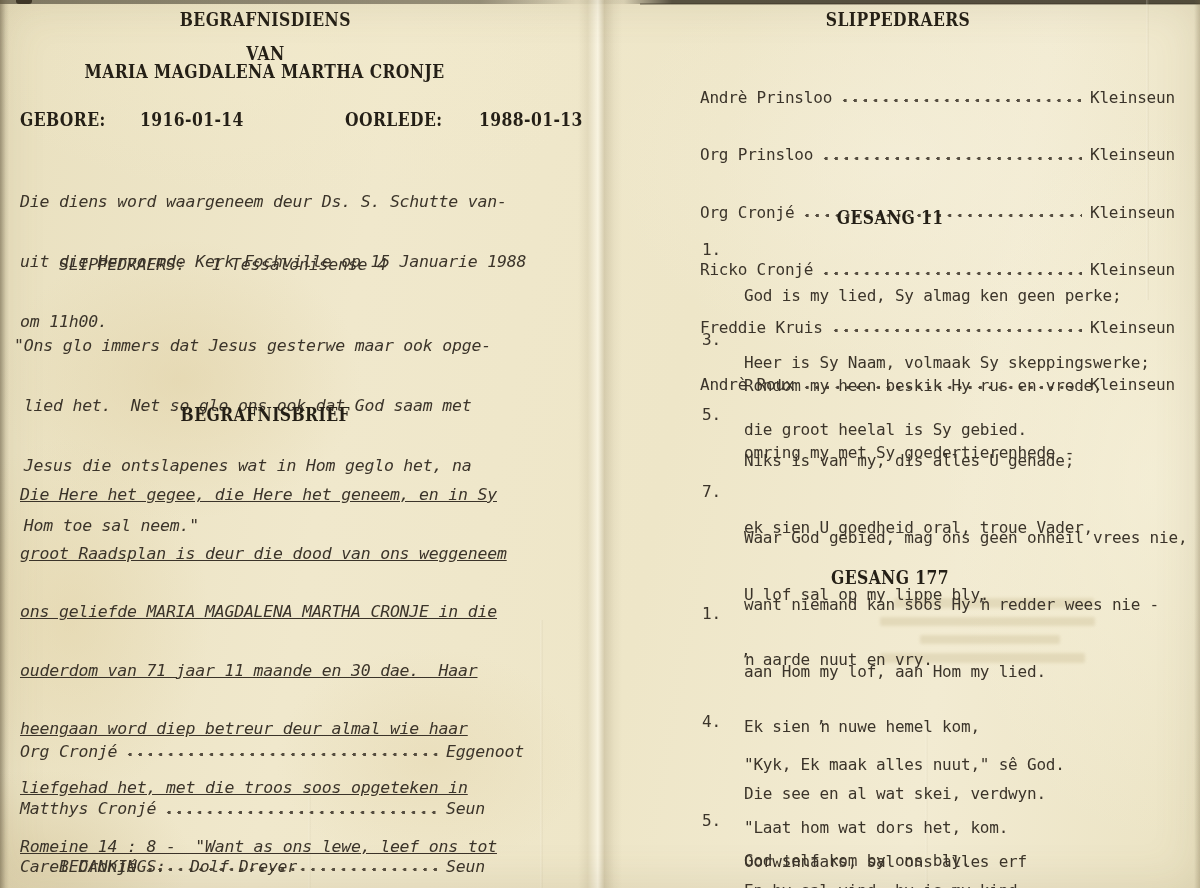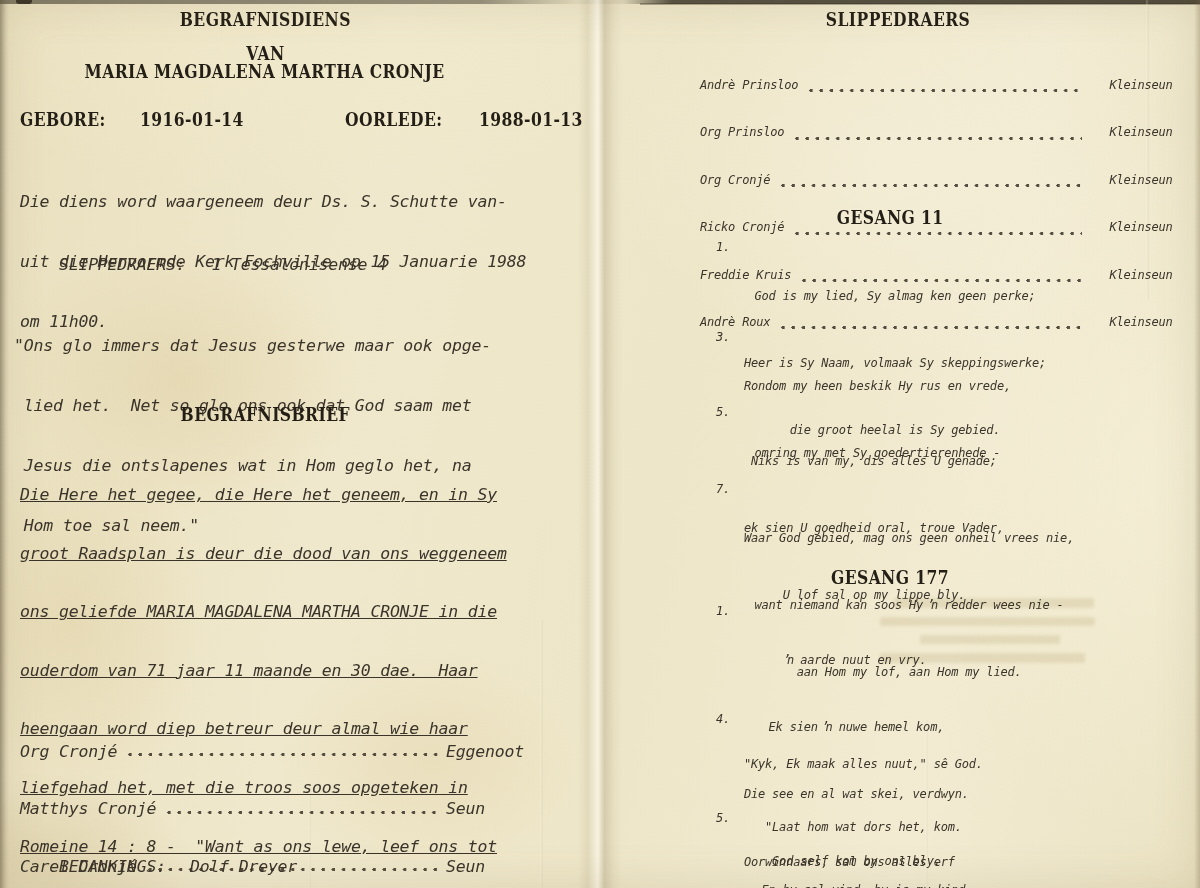--- a/index.html
+++ b/index.html
@@ -29,21 +29,21 @@
   .right-edge{position:absolute;top:0;right:0;width:6px;height:888px;
     background:linear-gradient(270deg, rgba(110,96,64,.28), transparent);}
   .fold{position:absolute;top:0;left:578px;width:44px;height:888px;
     background:linear-gradient(90deg, transparent 0%, rgba(120,105,70,.10) 22%, rgba(255,252,240,.60) 45%, rgba(125,110,75,.22) 60%, rgba(125,110,75,.06) 82%, transparent 100%);}
   .crease{position:absolute;width:3px;background:linear-gradient(90deg, rgba(255,252,240,.5), rgba(120,104,66,.16));}
   
   .ghost{position:absolute;filter:blur(1.6px);opacity:.5;}
   .ghost div{background:rgba(168,148,92,.38);border-radius:2px;margin-bottom:9px;}
   
   .tw{font-style:italic;font-size:16.5px;letter-spacing:-.2px;white-space:pre;}
-  .tw2{font-style:italic;font-size:12px;letter-spacing:-.2px;white-space:pre;text-align:center;}
+  .tw2{font-size:16px;letter-spacing:-.2px;white-space:pre;}
   .hd{font-family:"DejaVu Serif", serif;font-style:normal;font-weight:700;font-size:19px;color:#241f16;
       display:inline-block;transform:scaleX(.82);transform-origin:center;white-space:pre;letter-spacing:.5px;}
   .hd-l{transform-origin:left;}
   .abs{position:absolute;}
   .c{text-align:center;}
   .para div{line-height:22px;}
   .para10 div{line-height:20.6px;text-decoration:underline;}
   .rows .row{display:flex;align-items:baseline;}
   .rowsL .row{height:19.3px;}
   .rowsR .row{height:19.4px;}

